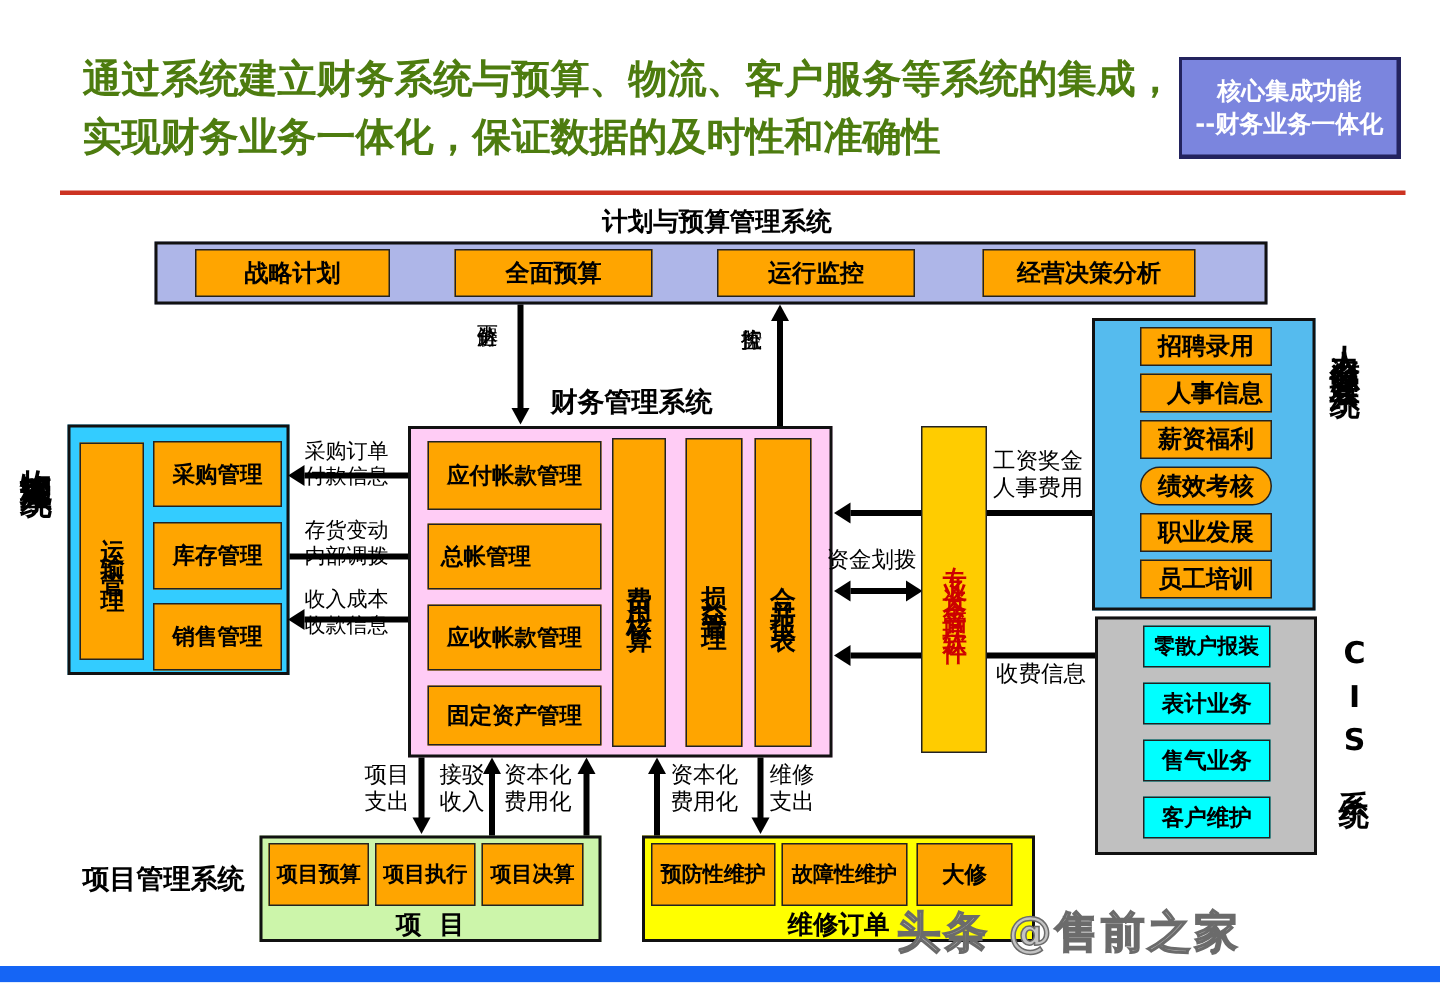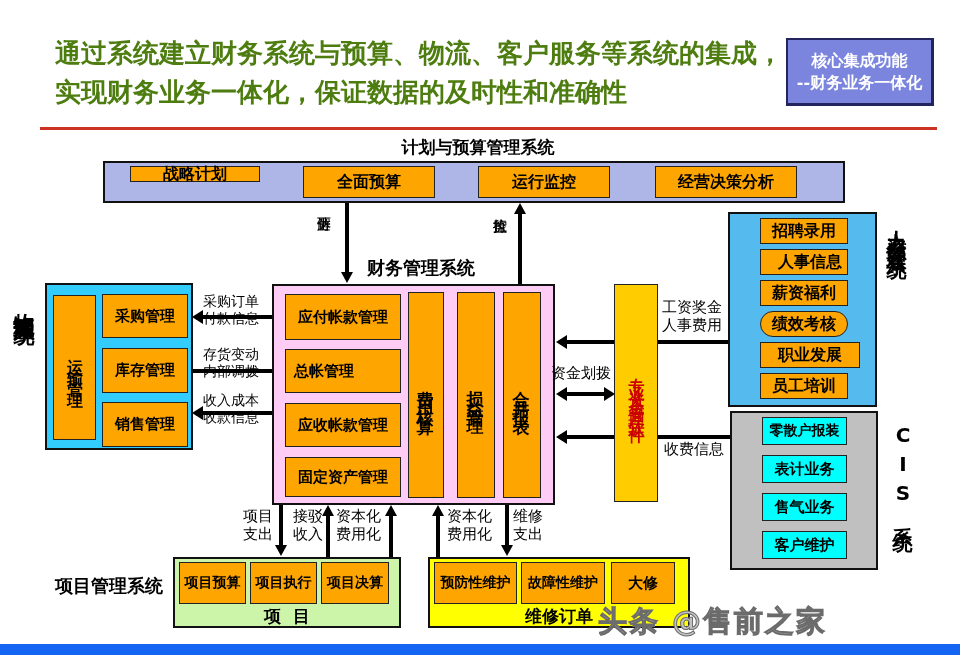--- a/index.html
+++ b/index.html
@@ -31,21 +31,21 @@
 
   <div class="abs" style="left:786px;top:38px;width:148px;height:68px;background:#7B85DE;border:2px solid #23235e;border-right-width:3px;border-bottom-width:3px;display:flex;flex-direction:column;align-items:center;justify-content:center;color:#fff;font-weight:bold;font-size:16px;line-height:1.35;">
     <span>核心集成功能</span>
     <span>--财务业务一体化</span>
   </div>
 
   <div class="abs" style="left:40px;top:127px;width:897px;height:3px;background:#CC3322;"></div>
 
   <div class="syslabel" style="left:328px;top:136px;width:300px;text-align:center;font-size:17px;">计划与预算管理系统</div>
   <div class="box" style="left:103px;top:161px;width:742px;height:42px;background:#AEB6E8;"></div>
-  <div class="btn" style="left:130px;top:166px;width:130px;height:16px;font-size:16px;">战略计划</div>
+  <div class="btn" style="left:130px;top:166px;width:130px;height:32px;font-size:16px;">战略计划</div>
   <div class="btn" style="left:303px;top:166px;width:132px;height:32px;font-size:16px;">全面预算</div>
   <div class="btn" style="left:478px;top:166px;width:132px;height:32px;font-size:16px;">运行监控</div>
   <div class="btn" style="left:655px;top:166px;width:142px;height:32px;font-size:16px;">经营决策分析</div>
 
   <div class="vline" style="left:345px;top:203px;height:70px;"></div>
   <div class="tri tri-down" style="left:341px;top:272px;"></div>
   <div class="flow-label vtxt" style="left:316px;top:206px;height:80px;font-size:14px;">分解下达</div>
 
   <div class="tri tri-up" style="left:514px;top:203px;"></div>
   <div class="vline" style="left:518px;top:213px;height:71px;"></div>
@@ -96,21 +96,21 @@
 
   <div class="tri tri-left" style="left:556px;top:430px;"></div>
   <div class="hline" style="left:567px;top:435px;width:163px;"></div>
   <div class="flow-label" style="left:664px;top:441px;font-size:15px;">收费信息</div>
 
   <div class="box" style="left:728px;top:212px;width:149px;height:195px;background:#55BBEE;"></div>
   <div class="btn" style="left:760px;top:218px;width:88px;height:26px;font-size:16px;">招聘录用</div>
   <div class="btn" style="left:760px;top:249px;width:88px;height:26px;font-size:16px;padding-left:12px;">人事信息</div>
   <div class="btn" style="left:760px;top:280px;width:88px;height:26px;font-size:16px;">薪资福利</div>
   <div class="btn" style="left:760px;top:311px;width:88px;height:26px;font-size:16px;border-radius:13px;">绩效考核</div>
-  <div class="btn" style="left:760px;top:342px;width:100px;height:26px;font-size:16px;">职业发展</div>
+  <div class="btn" style="left:760px;top:342px;width:88px;height:26px;font-size:16px;">职业发展</div>
   <div class="btn" style="left:760px;top:373px;width:88px;height:26px;font-size:16px;">员工培训</div>
   <div class="syslabel vtxt" style="left:884px;top:214px;height:192px;font-size:20px;letter-spacing:4px;">人力资源管理系统</div>
 
   <div class="box" style="left:730px;top:411px;width:148px;height:159px;background:#C0C0C0;"></div>
   <div class="btn" style="left:762px;top:417px;width:85px;height:28px;font-size:14px;background:#00FFFF;">零散户报装</div>
   <div class="btn" style="left:762px;top:455px;width:85px;height:28px;font-size:15px;background:#00FFFF;">表计业务</div>
   <div class="btn" style="left:762px;top:493px;width:85px;height:28px;font-size:15px;background:#00FFFF;">售气业务</div>
   <div class="btn" style="left:762px;top:531px;width:85px;height:28px;font-size:15px;background:#00FFFF;">客户维护</div>
   <div class="syslabel vtxt" style="left:890px;top:423px;height:130px;font-size:20px;letter-spacing:5px;">CIS系统</div>
 

